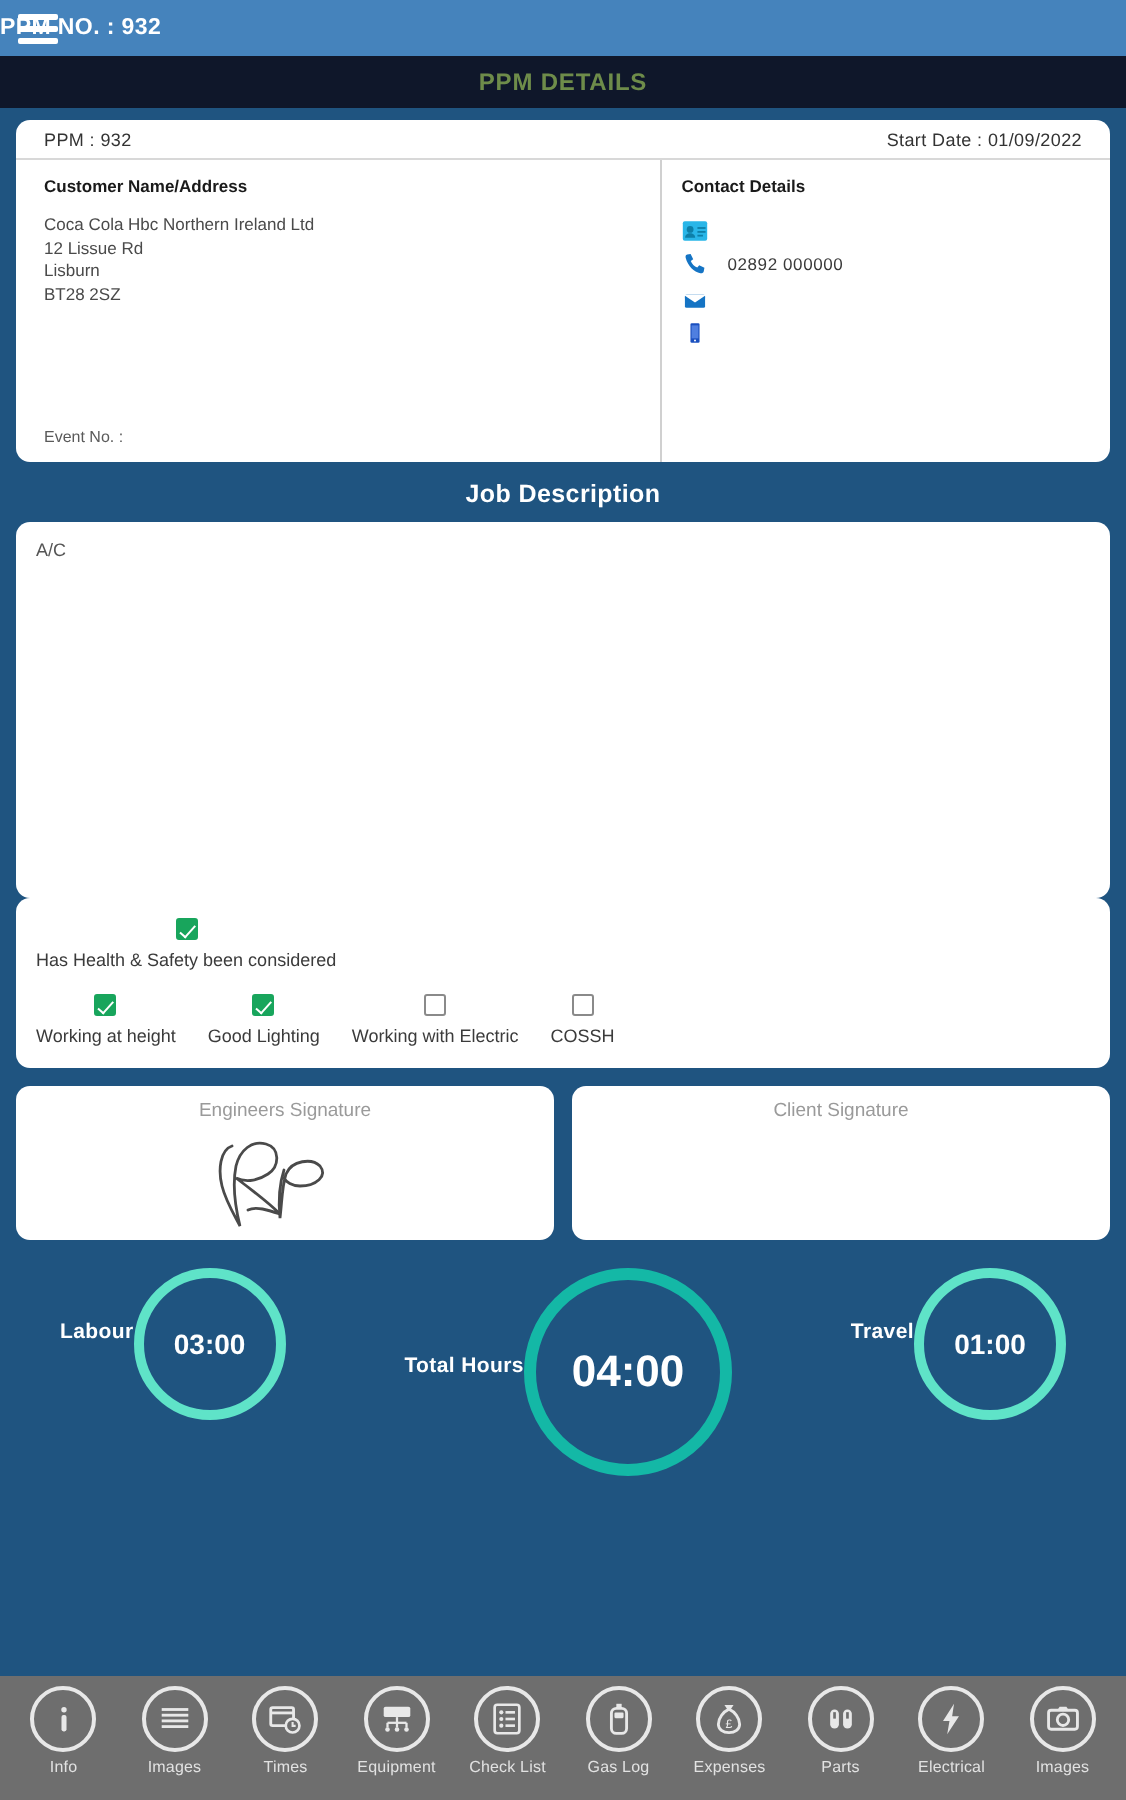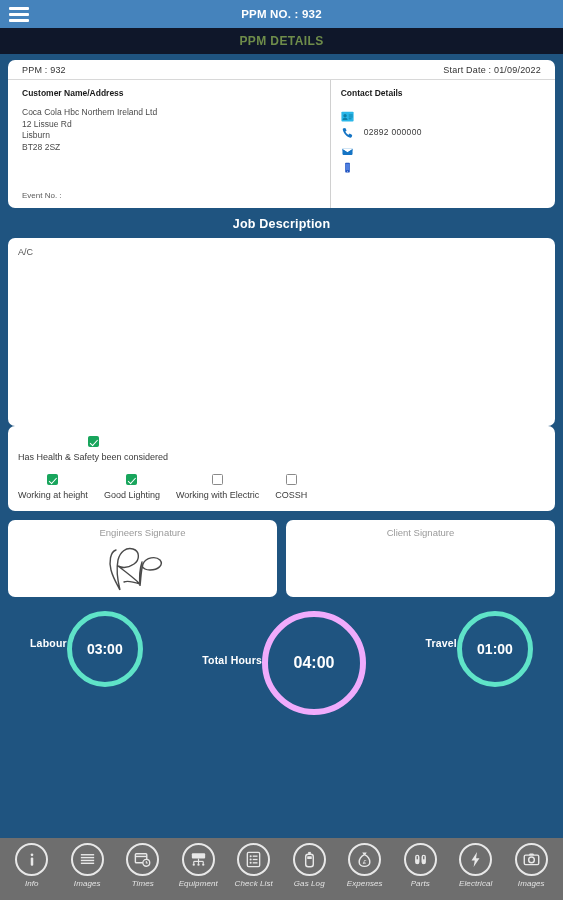--- a/index.html
+++ b/index.html
@@ -12,38 +12,38 @@
   .app { position: relative; width: 563px; height: 900px; display: flex; flex-direction: column; }
 
   
   .appbar {
     height: 28px; background: #4583BC; flex: 0 0 28px;
     display: flex; align-items: center; position: relative;
   }
   .hamburger { width: 34px; display: flex; flex-direction: column; gap: 3px; align-items: center; padding-left: 4px; cursor: pointer; }
   .hamburger span { display: block; width: 20px; height: 3px; background: #ffffff; border-radius: 1px; }
   .appbar-title {
-    position: absolute; left: 0; right: 0; text-align: center;
+    position: absolute; left: 0; right: 0; text-align: left;
     color: #ffffff; font-size: 11.5px; font-weight: bold; letter-spacing: .2px;
   }
 
   
   .greenbar {
     height: 26px; flex: 0 0 26px; background: #0f172a;
     display: flex; align-items: center; justify-content: center;
   }
   .greenbar-title { color: #6E8C4A; font-size: 12px; font-weight: bold; letter-spacing: .4px; }
 
   
   .body { flex: 1 1 auto; padding: 6px 8px 0 8px; overflow: hidden; }
 
   .card { background: #ffffff; border-radius: 7px; }
 
   
-  .info-card { height: 148px; display: flex; flex-direction: column; }
+  .info-card { height: 171px; display: flex; flex-direction: column; }
   .info-top {
     display: flex; justify-content: space-between; align-items: center;
     padding: 5px 14px 4px 14px; border-bottom: 1px solid #d8d8d8;
     font-size: 9px; color: #333;
   }
   .info-top .label { font-weight: normal; letter-spacing: .2px; }
   .info-body { flex: 1 1 auto; display: flex; }
   .info-left { flex: 0 0 59%; padding: 8px 0 13px 14px; border-right: 1px solid #d0d0d0; position: relative; }
   .info-right { flex: 1 1 auto; padding: 8px 0 0 10px; }
   .sec-title { font-size: 8.5px; font-weight: bold; color: #1a1a1a; margin-bottom: 9px; }
@@ -90,28 +90,27 @@
   
   .timers { display: flex; align-items: flex-start; justify-content: space-between; padding: 14px 22px 0 22px; }
   .timer { display: flex; flex-direction: row; align-items: center; }
   .timer .tlabel { color: #ffffff; font-size: 10.5px; font-weight: bold; margin-bottom: 12px; letter-spacing: .2px; }
   .timer.mid .tlabel { margin-bottom: 6px; }
   .ring {
     border-radius: 50%; display: flex; align-items: center; justify-content: center;
     color: #ffffff; font-weight: bold;
   }
   .ring.small { width: 76px; height: 76px; border: 5px solid #5FE3C8; font-size: 14px; }
-  .ring.big { width: 104px; height: 104px; border: 6px solid #f0abfc; font-size: 16px; }
+  .ring.big { width: 104px; height: 104px; border: 6px solid #14b8a6; font-size: 22px; }
 
   
   .bottomnav {
     flex: 0 0 62px; height: 62px; background: #6E6E6E;
     display: flex; align-items: flex-start; justify-content: space-between;
     padding: 5px 4px 0 4px;
-    font-style: italic;
   }
   .nav-item { flex: 1 1 0; display: flex; flex-direction: column; align-items: center; cursor: pointer; }
   .nav-circle {
     width: 33px; height: 33px; border-radius: 50%; border: 2px solid #e8e8e8;
     display: flex; align-items: center; justify-content: center; color: #e8e8e8;
   }
   .nav-label { color: #e2e2e2; font-size: 8px; margin-top: 3px; letter-spacing: .1px; }
 </style>
 </head>
 <body>

